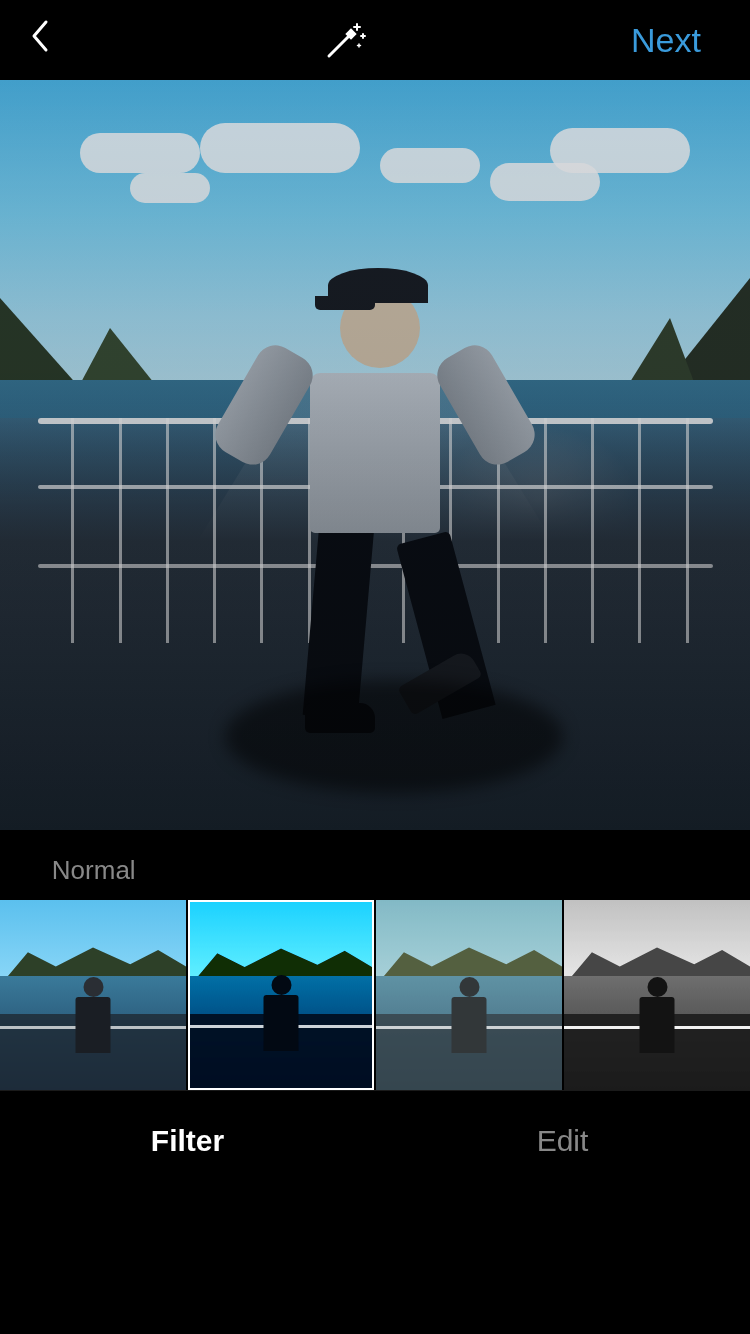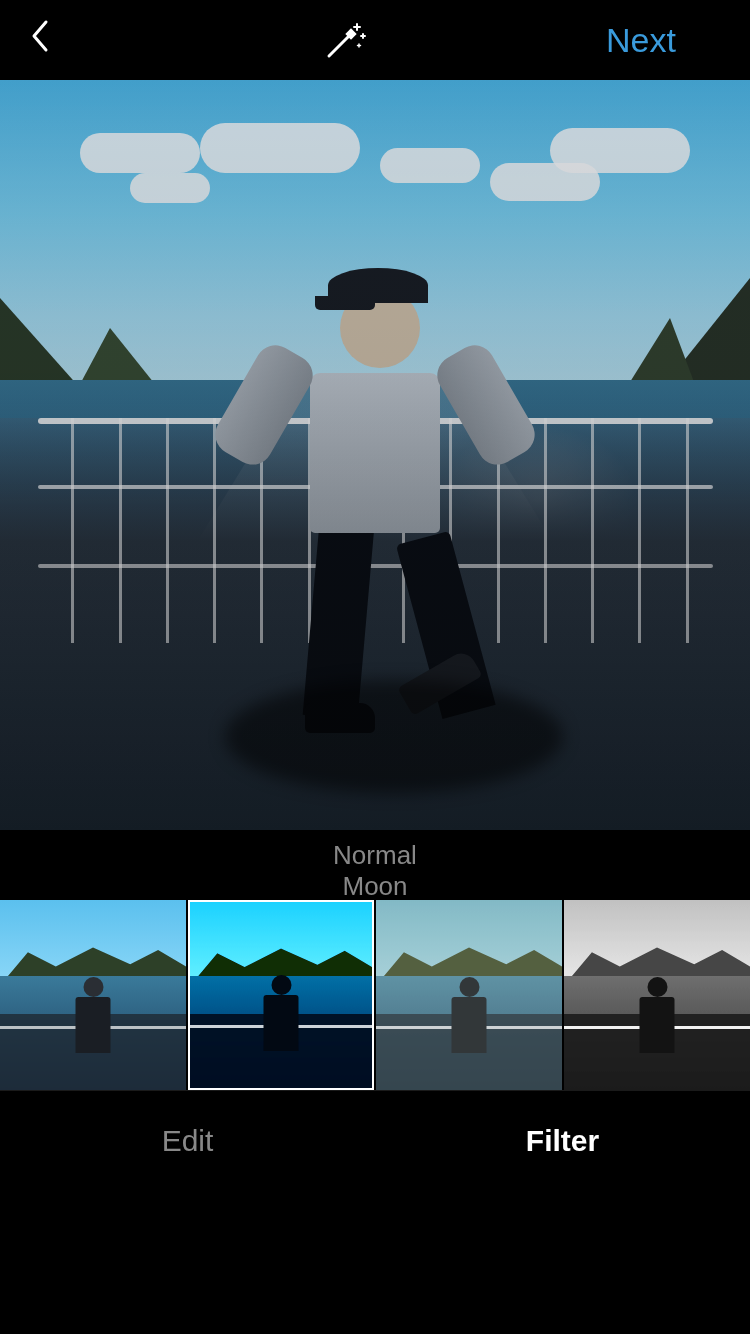--- a/index.html
+++ b/index.html
@@ -37,21 +37,21 @@
       justify-content: center;
       flex: 1;
     }
 
     .header-next {
       color: #3a9bdc;
       font-size: 34px;
       font-weight: 400;
       cursor: pointer;
       width: 120px;
-      text-align: left;
+      text-align: center;
     }
 
     
     .photo-container {
       width: 750px;
       height: 750px;
       position: relative;
       overflow: hidden;
       background: #1a2a3a;
     }
@@ -373,21 +373,20 @@
     .filter-section {
       background: #000;
       padding-top: 10px;
     }
 
     .filter-labels {
       display: flex;
       width: 100%;
       height: 60px;
       align-items: center;
-      flex-direction: column;
     }
 
     .filter-label {
       flex: 0 0 25%;
       text-align: center;
       font-size: 26px;
       color: #888;
       font-weight: 400;
     }
 
@@ -611,21 +610,20 @@
     <div class="person-shadow"></div>
 
     <div style="position:absolute;top:0;left:0;right:0;bottom:0;background:linear-gradient(180deg, rgba(0,10,30,0.15) 0%, rgba(0,0,0,0.25) 100%);pointer-events:none;"></div>
   </div>
 </div>
 
 <div class="filter-section">
 
   <div class="filter-labels">
     <div class="filter-label">Normal</div>
-    <div class="filter-label">Moon</div>
   </div>
 
   <div class="filter-thumbnails">
 
     <div class="filter-thumb thumb-normal">
       <div class="mini-photo">
         <div class="mini-sky"></div>
         <div class="mini-mountains"></div>
         <div class="mini-water"></div>
         <div class="mini-deck"></div>
@@ -677,18 +675,18 @@
           <div class="mini-person-body" style="background:#1a1a1a;"></div>
         </div>
       </div>
     </div>
 
   </div>
 </div>
 
 <div class="bottom-tabs">
   <div class="bottom-tab">
+    <span class="bottom-tab-label active">Filter</span>
+  </div>
+  <div class="bottom-tab">
     <span class="bottom-tab-label inactive">Edit</span>
   </div>
-  <div class="bottom-tab">
-    <span class="bottom-tab-label active">Filter</span>
-  </div>
 </div>
 
 </body></html>

